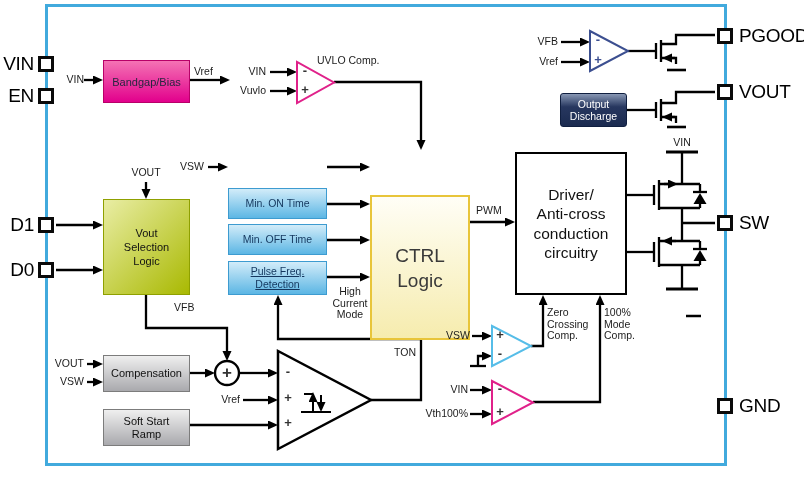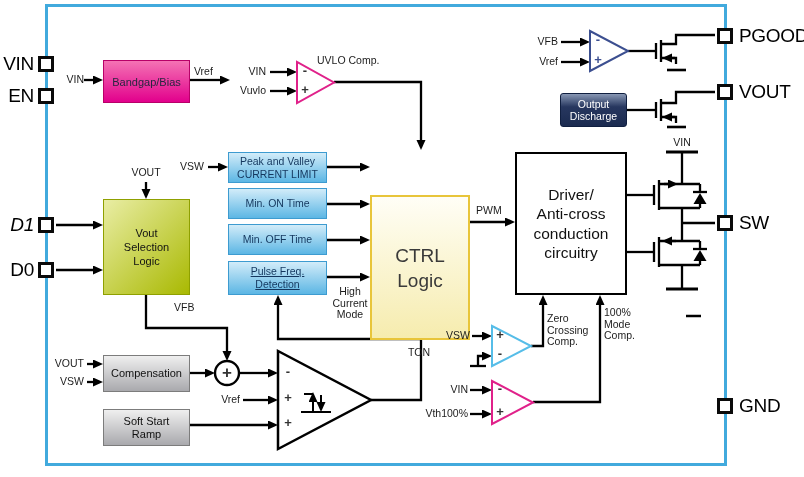--- a/index.html
+++ b/index.html
@@ -55,24 +55,20 @@
     <span>Selection</span>
     <span>Logic</span>
   </div>
   <div class="block gray" style="top:355px;">
     <span>Compensation</span>
   </div>
   <div class="block gray" style="top:409px;">
     <span>Soft Start</span>
     <span>Ramp</span>
   </div>
-  <div class="block blue" style="top:152px;height:31px;">
-    <span>Peak and Valley</span>
-    <span>CURRENT LIMIT</span>
-  </div>
   <div class="block blue" style="top:188px;height:31px;">
     <span>Min. ON Time</span>
   </div>
   <div class="block blue" style="top:224px;height:31px;">
     <span>Min. OFF Time</span>
   </div>
   <div class="block blue" style="top:261px;height:34px;text-decoration:underline;">
     <span>Pulse Freq.</span>
     <span>Detection</span>
   </div>
@@ -209,47 +205,47 @@
   <div class="pin" style="left:38px;top:88px;"></div>
   <div class="pin" style="left:38px;top:217px;"></div>
   <div class="pin" style="left:38px;top:262px;"></div>
   <div class="pin" style="left:717px;top:28px;"></div>
   <div class="pin" style="left:717px;top:84px;"></div>
   <div class="pin" style="left:717px;top:215px;"></div>
   <div class="pin" style="left:717px;top:398px;"></div>
 
   <div class="pin-label r" style="left:0;top:53px;width:34px;">VIN</div>
   <div class="pin-label r" style="left:0;top:85px;width:34px;">EN</div>
-  <div class="pin-label r" style="left:0;top:214px;width:34px;font-style:italic;">D1</div>
+  <div class="pin-label r" style="left:0;top:214px;width:34px;">D1</div>
   <div class="pin-label r" style="left:0;top:259px;width:34px;">D0</div>
   <div class="pin-label" style="left:739px;top:25px;">PGOOD</div>
   <div class="pin-label" style="left:739px;top:81px;">VOUT</div>
   <div class="pin-label" style="left:739px;top:212px;">SW</div>
   <div class="pin-label" style="left:739px;top:395px;">GND</div>
 
   <div class="lab r" style="left:56px;top:74px;width:28px;">VIN</div>
   <div class="lab" style="left:194px;top:66px;">Vref</div>
   <div class="lab r" style="left:240px;top:66px;width:26px;">VIN</div>
   <div class="lab r" style="left:232px;top:85px;width:34px;">Vuvlo</div>
   <div class="lab" style="left:317px;top:55px;">UVLO Comp.</div>
   <div class="lab r" style="left:180px;top:161px;width:24px;">VSW</div>
   <div class="lab c" style="left:128px;top:167px;width:36px;">VOUT</div>
   <div class="lab" style="left:174px;top:302px;">VFB</div>
   <div class="lab r" style="left:52px;top:358px;width:32px;">VOUT</div>
   <div class="lab r" style="left:56px;top:376px;width:28px;">VSW</div>
   <div class="lab r" style="left:212px;top:394px;width:28px;">Vref</div>
-  <div class="lab r" style="left:386px;top:347px;width:30px;margin-left:14px;">TON</div>
+  <div class="lab r" style="left:386px;top:347px;width:30px;">TON</div>
   <div class="lab" style="left:476px;top:205px;">PWM</div>
   <div class="lab c" style="left:326px;top:286px;width:48px;white-space:normal;">
     <div>High</div>
     <div>Current</div>
     <div>Mode</div>
   </div>
   <div class="lab r" style="left:444px;top:330px;width:26px;">VSW</div>
-  <div class="lab" style="left:547px;top:307px;white-space:normal;width:52px;margin-top:6px;">
+  <div class="lab" style="left:547px;top:307px;white-space:normal;width:52px;">
     <div>Zero</div>
     <div>Crossing</div>
     <div>Comp.</div>
   </div>
   <div class="lab" style="left:604px;top:307px;white-space:normal;width:46px;">
     <div>100%</div>
     <div>Mode</div>
     <div>Comp.</div>
   </div>
   <div class="lab r" style="left:444px;top:384px;width:24px;">VIN</div>

